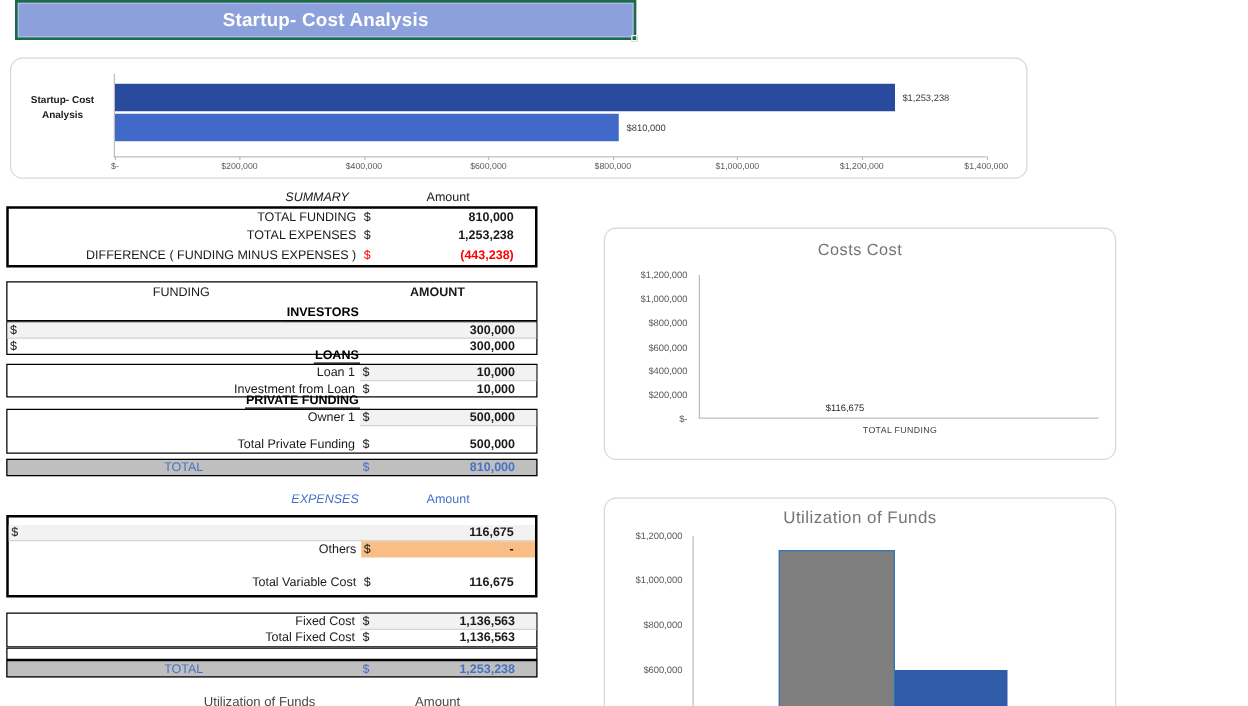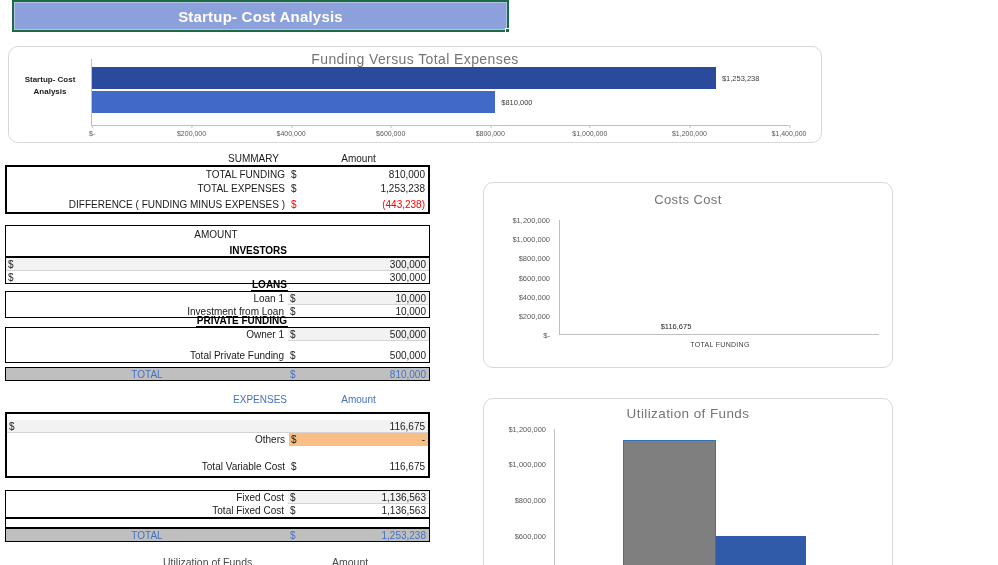--- a/index.html
+++ b/index.html
@@ -26,33 +26,33 @@
   .fc-row.r1 { top:8px; height:22px; }
   .fc-row.r2 { top:32px; height:22px; }
   .fc-bar { height:22px; }
   .fc-dlabel { font-size:7.5px; color:#3a3a3a; white-space:nowrap; }
   .fc-ticks { position:absolute; left:0; top:calc(100% + 5px); width:100%; }
   .fc-tick { position:absolute; transform:translateX(-50%); font-size:7px; color:#595959; white-space:nowrap; }
   .fc-tick::before { content:""; position:absolute; left:50%; top:-5px; width:1px; height:3px; background:#BFBFBF; }
 
   
   .col-head { position:absolute; left:5px; width:425px; height:14px; display:flex; align-items:center; font-size:10px; color:#1a1a1a; }
-  .col-head .h-l { width:282px; }
+  .col-head .h-l { width:282px;font-style:italic; }
   .col-head .h-r { flex:1; text-align:center; }
   .h-right { text-align:right; padding-right:8px; }
   .h-center { text-align:right; }
   .blue { color:#4472C4; }
   .tbox { position:absolute; left:5px; width:425px; background:#fff; }
   .b2 { border:2px solid #000; }
   .b15 { border:1.5px solid #000; }
   .xrow { display:flex; align-items:center; font-size:10px; color:#1a1a1a; height:13px; }
   .lbl { width:282px; text-align:right; padding-right:4px; white-space:nowrap; }
   .money { flex:1; align-self:stretch; display:flex; align-items:center; }
   .dol { width:14px; padding-left:2px; }
-  .val { flex:1; text-align:right; padding-right:3px; }
+  .val { flex:1; text-align:right; padding-right:17px;font-weight:bold; }
   .fillcell .money { background:#F2F2F2; border-bottom:1px solid #D4D4D4; }
   .orangecell .money { background:#F8BE86; }
   .neg .money { color:#FF0000; } .spacer6{height:6px;} .spacer8{height:8px;} .spacer14{height:14px;}
   .sec-head { position:absolute; right:710px; font-size:10px; font-weight:bold; color:#000; white-space:nowrap; }
   .sec-head span { border-bottom:2px solid #000; padding:0 1px 0 1px; }
   .total-row { position:absolute; left:5px; width:425px; height:14px; background:#BFBFBF; border:1.5px solid #000;
     display:flex; align-items:center; font-size:10px; color:#4472C4; }
   .total-row .t-lbl { width:282px; text-align:center; }
 
   
@@ -85,21 +85,20 @@
 <body>
 
 <div id="page">
 
   <div class="banner">
     <span class="banner-title">Startup- Cost Analysis</span>
     <div class="fill-handle"></div>
   </div>
 
   <div class="card" id="funding-card">
-    <div class="chart-title">Funding Versus Total Expenses</div>
     <div class="fc-cat">
       <div>Startup- Cost</div>
       <div>Analysis</div>
     </div>
     <div class="fc-plot">
       <div class="fc-row r1">
         <div class="fc-bar" style="width: 89.517%; background: rgb(42, 75, 157);"></div>
         <span class="fc-dlabel">$1,253,238</span>
       </div>
       <div class="fc-row r2">
@@ -142,20 +141,21 @@
       <div class="lbl">DIFFERENCE  ( FUNDING MINUS EXPENSES )</div>
       <div class="money">
           <span class="dol">$</span>
           <span class="val">(443,238)</span>
         </div>
     </div>
   </div>
 
   <div class="tbox b15" style="top:225px;height:32px">
     <div class="xrow blue" style="height:16px">
+      <div class="lbl h-center" style="text-align:center">FUNDING</div>
       <div class="money">
           <span class="val" style="text-align:center">AMOUNT</span>
         </div>
     </div>
   </div>
   <div class="sec-head" style="top:245px"><span>INVESTORS</span></div>
   <div class="tbox b15" style="top:257px;height:27px">
     <div class="xrow fillcell">
       <div class="money">
           <span class="dol">$</span>

